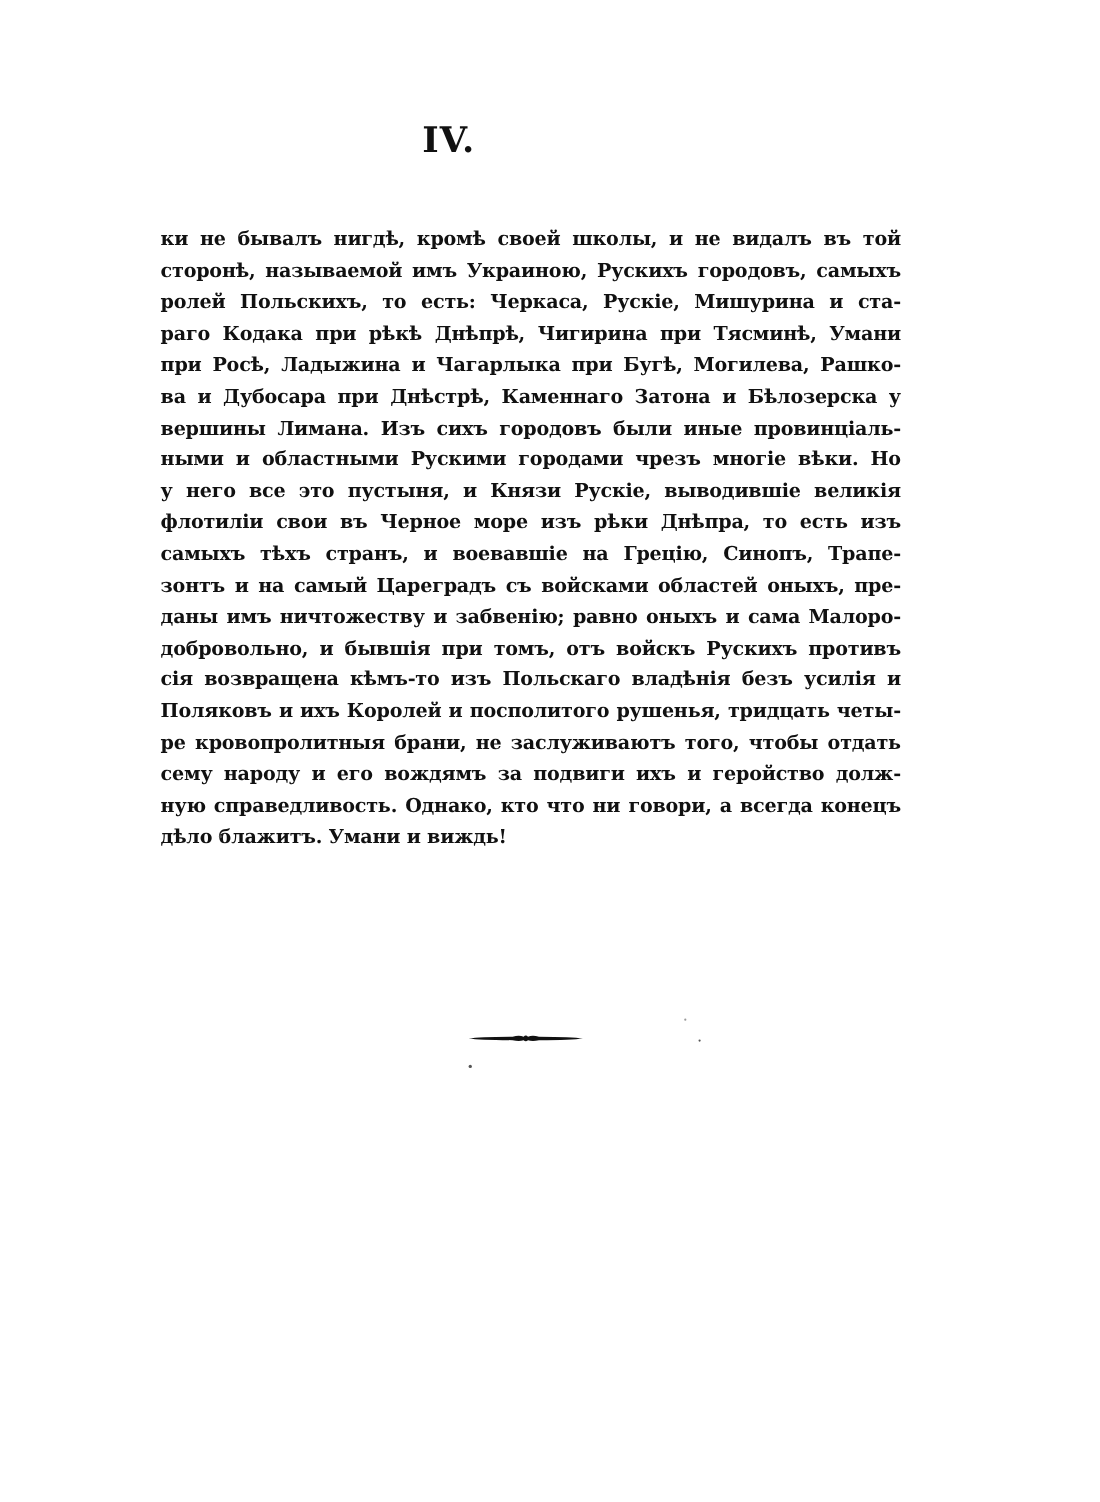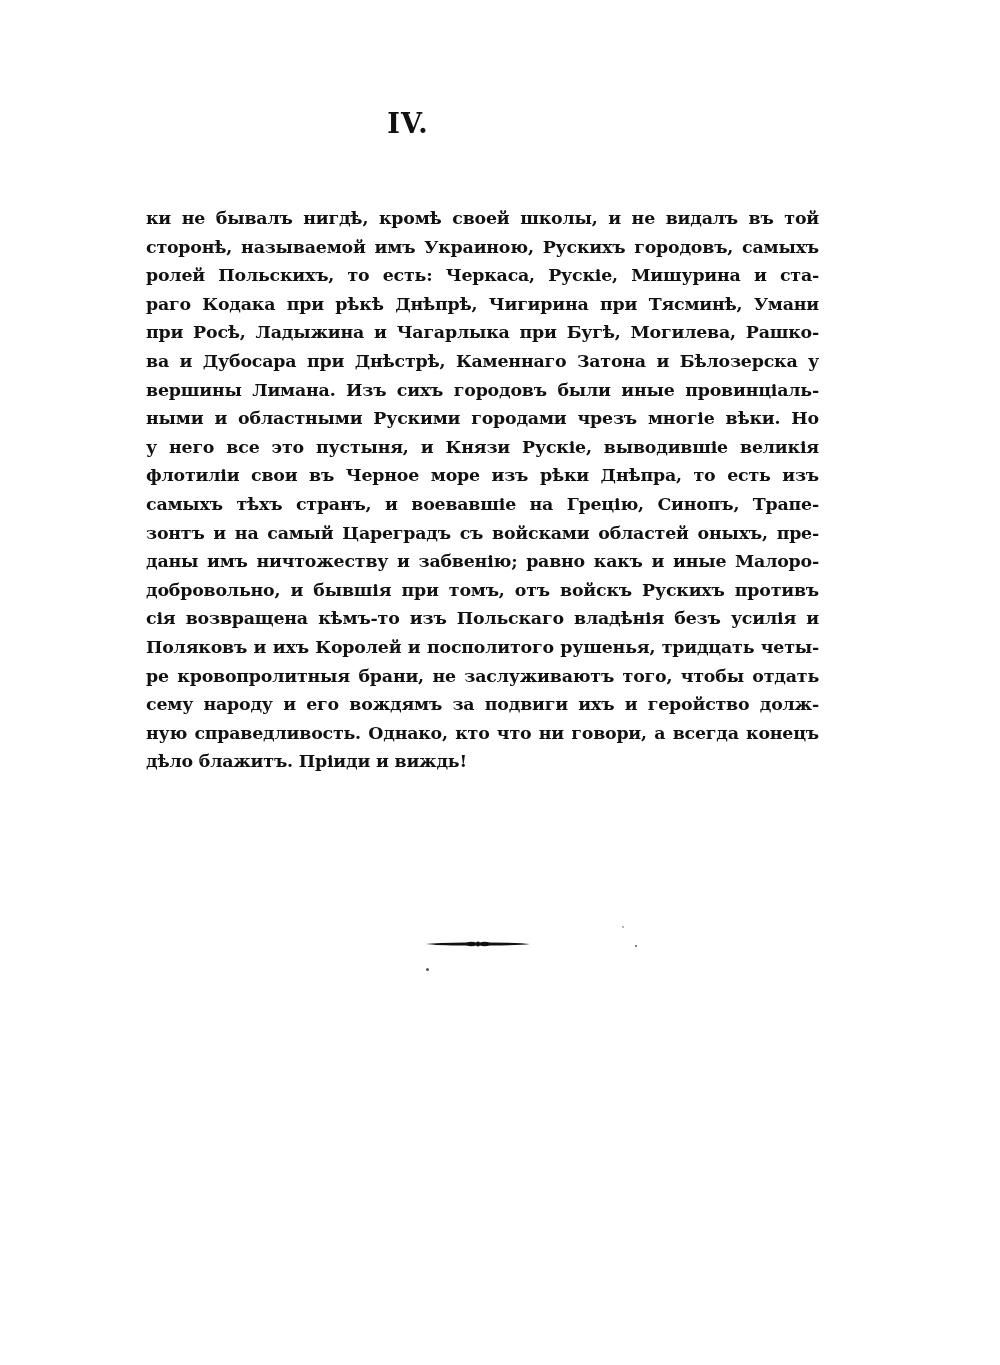--- a/index.html
+++ b/index.html
@@ -1,21 +1,21 @@
 <!DOCTYPE html>
 <html><head>
 <meta charset="utf-8">
 <style>
   html, body { margin: 0; padding: 0; background: #ffffff; }
   body { width: 1000px; height: 1365px; position: relative; overflow: hidden; }
   .page-number {
     position: absolute; left: 0; width: 816px; top: 108px;
     text-align: center;
     font-family: "DejaVu Serif", serif; font-weight: bold;
-    font-size: 27px; color: #111; letter-spacing: 1px;
+    font-size: 32px; color: #111; letter-spacing: 1px;
   }
   .body-text {
     position: absolute; left: 146px; top: 158px; width: 673px;
     font-family: "DejaVu Serif", serif; font-weight: bold;
     font-size: 17.4px; color: #111; margin-top: 46px;
   }
   .line {
     display: block; height: 28.6px; line-height: 28.6px;
     white-space: nowrap; text-align: justify; text-align-last: justify;
     letter-spacing: -0.2px;
@@ -37,28 +37,28 @@
   <span class="line">ролей Польскихъ, то есть: Черкаса, Рускіе, Мишурина и ста-</span>
   <span class="line">раго Кодака при рѣкѣ Днѣпрѣ, Чигирина при Тясминѣ, Умани</span>
   <span class="line">при Росѣ, Ладыжина и Чагарлыка при Бугѣ, Могилева, Рашко-</span>
   <span class="line">ва и Дубосара при Днѣстрѣ, Каменнаго Затона и Бѣлозерска у</span>
   <span class="line">вершины Лимана. Изъ сихъ городовъ были иные провинціаль-</span>
   <span class="line">ными и областными Рускими городами чрезъ многіе вѣки. Но</span>
   <span class="line">у него все это пустыня, и Князи Рускіе, выводившіе великія</span>
   <span class="line">флотиліи свои въ Черное море изъ рѣки Днѣпра, то есть изъ</span>
   <span class="line">самыхъ тѣхъ странъ, и воевавшіе на Грецію, Синопъ, Трапе-</span>
   <span class="line">зонтъ и на самый Цареградъ съ войсками областей оныхъ, пре-</span>
-  <span class="line">даны имъ ничтожеству и забвенію; равно какъ и иные Малоро-</span>
+  <span class="line">даны имъ ничтожеству и забвенію; равно оныхъ и сама Малоро-</span>
   <span class="line">добровольно, и бывшія при томъ, отъ войскъ Рускихъ противъ</span>
   <span class="line">сія возвращена кѣмъ-то изъ Польскаго владѣнія безъ усилія и</span>
   <span class="line">Поляковъ и ихъ Королей и посполитого рушенья, тридцать четы-</span>
   <span class="line">ре кровопролитныя брани, не заслуживаютъ того, чтобы отдать</span>
   <span class="line">сему народу и его вождямъ за подвиги ихъ и геройство долж-</span>
   <span class="line">ную справедливость. Однако, кто что ни говори, а всегда конецъ</span>
-  <span class="line last">дѣло блажитъ. Пріиди и виждь!</span>
+  <span class="line last">дѣло блажитъ. Умани и виждь!</span>
 </div>
 
 <svg class="ornament" viewBox="0 0 104 8" width="104" height="8">
   <path d="M0,4 Q10,2.6 40,2.4 Q46,1 50,2.4 Q52,0.4 54,2.4 Q58,1 64,2.4 Q94,2.6 104,4 Q94,5.4 64,5.6 Q58,7 54,5.6 Q52,7.6 50,5.6 Q46,7 40,5.6 Q10,5.4 0,4 Z" fill="#111"></path>
 </svg>
 
 <div class="speck" style="left:199px;top:759px;"></div>
 <div class="speck" style="left:426px;top:968px;"></div>
 <div class="speck" style="left:635px;top:945px;width:2px;height:2px;"></div>
 <div class="speck" style="left:622px;top:926px;width:2px;height:2px;background:#999;"></div>

